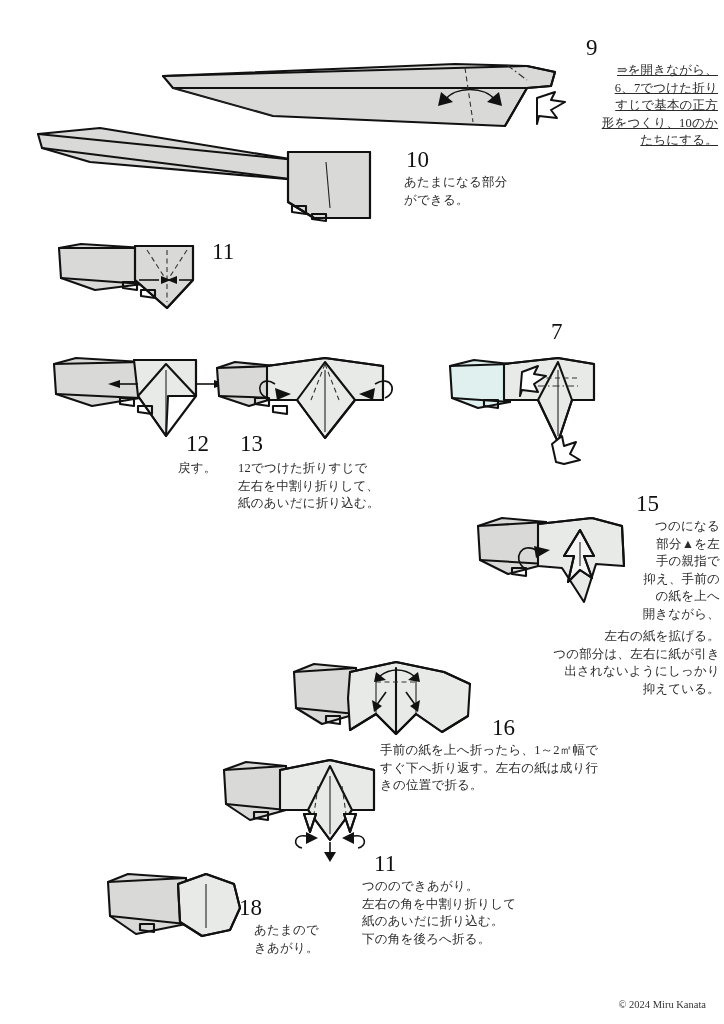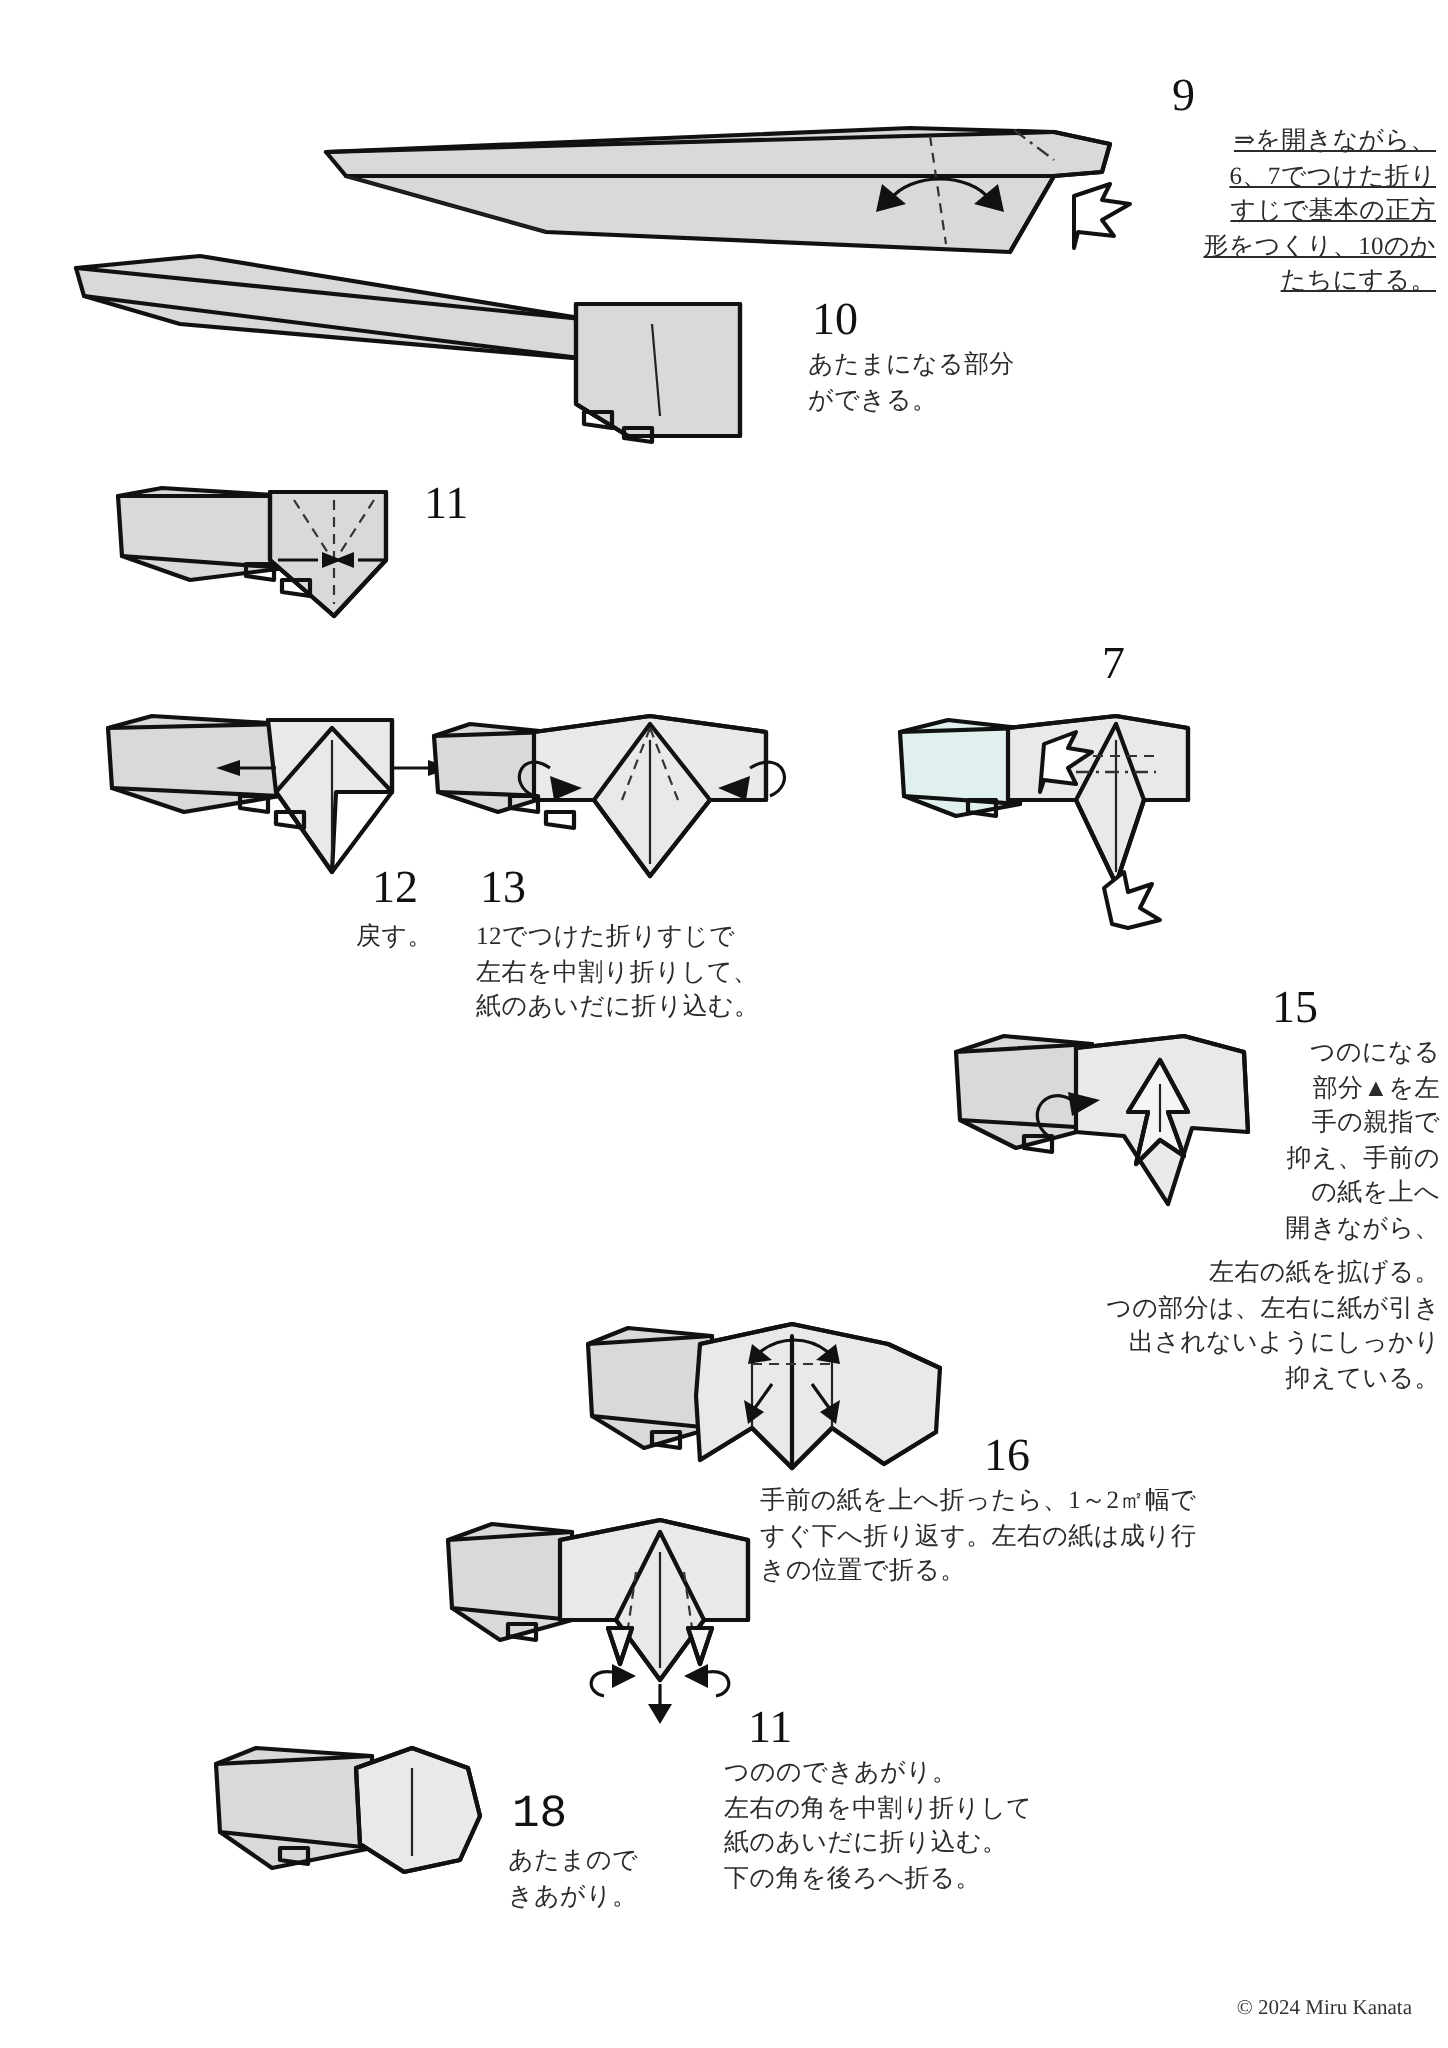--- a/index.html
+++ b/index.html
@@ -277,19 +277,19 @@
     <svg width="160" height="90" viewBox="0 0 160 90">
       <path class="paper" d="M2,16 L22,8 L80,12 L80,58 L30,68 L4,50 Z"></path>
       <path class="edge" d="M2,16 L80,12"></path>
       <path class="edge" d="M4,50 L80,58"></path>
       <path class="paper-lite" d="M72,18 L100,8 L128,18 L134,42 L124,64 L96,70 L74,56 Z"></path>
       <path class="edge" d="M72,18 L100,8 L128,18 L134,42 L124,64 L96,70 L74,56 Z"></path>
       <path class="thin" d="M100,18 L100,62"></path>
       <path class="edge" d="M34,58 L48,58 L48,66 L34,64 Z"></path>
     </svg>
   </div>
-  <div class="stepnum" style="left:256px; top:896px;font-family:Liberation Mono, monospace;">18</div>
+  <div class="stepnum" style="left:239px; top:896px;">18</div>
   <div class="caption left" style="left:254px; top:922px; width:120px;">あたまので
 きあがり。</div>
 
   <div class="copyright">© 2024 Miru Kanata</div>
 
 </div>
 
 </body></html>

